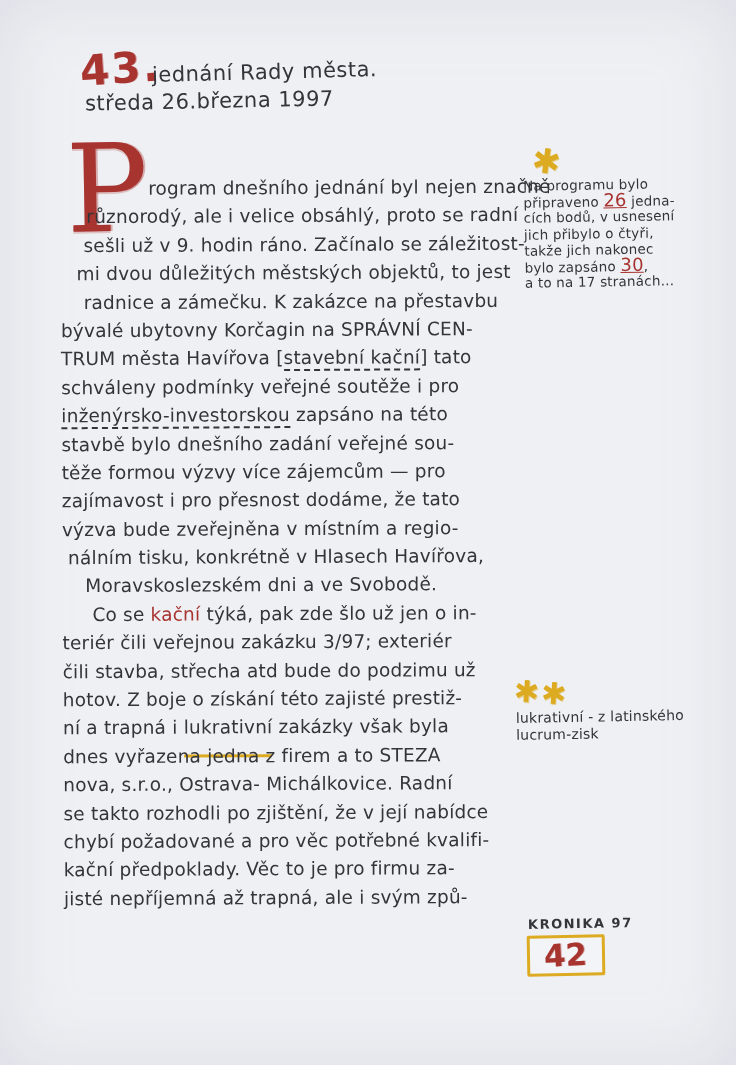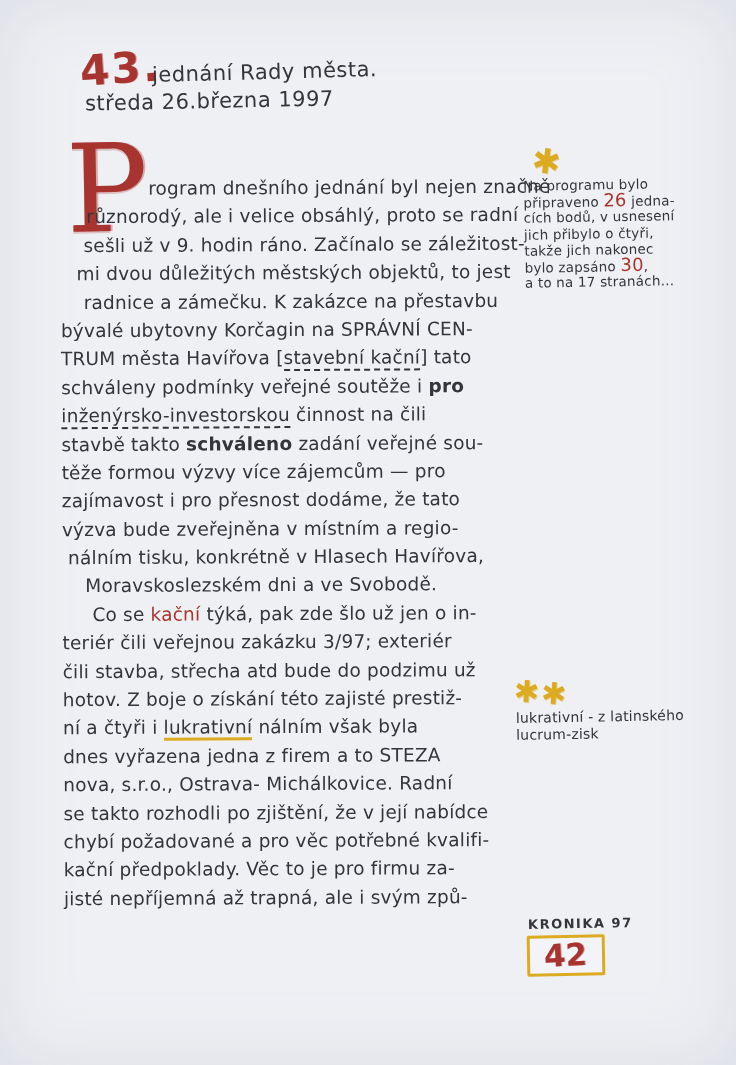--- a/index.html
+++ b/index.html
@@ -49,24 +49,24 @@
     transform:rotate(-.3deg);
   }
   .line{
     white-space:nowrap;
     font-size:18.5px;
     line-height:28.4px;
     height:28.4px;
     letter-spacing:.2px;
   }
   .red{color:var(--red,#a83430);}
-  .bold{font-weight:700;margin-top:8px;}
+  .bold{font-weight:400;margin-top:8px;}
   .u-dash{border-bottom:2px dashed var(--ink,#34353b);padding-bottom:1px;}
-  .u-gold{border-bottom:3px solid var(--gold,#dcab22);padding-bottom:0px;}
-  .big{font-size:21px;}
+  .u-gold{border-bottom:3px solid var(--gold,#dcab22);padding-bottom:17px;}
+  .big{font-size:21px;text-decoration:underline;}
   
   .star{
     position:absolute;color:var(--gold,#dcab22);
     font-size:34px;line-height:1;
     text-shadow:1px 1px 0 rgba(220,171,34,.5);
   }
   #note1-star{left:532px;top:144px;transform:rotate(8deg);}
   #note2-star{left:514px;top:678px;font-size:30px;letter-spacing:2px;transform:rotate(4deg);}
   .note{
     position:absolute;
@@ -116,32 +116,32 @@
 
   <div class="body-text">
       <div class="line" style="margin-left: 88px;"><span>rogram dnešního jednání byl nejen značně</span></div>
       <div class="line" style="margin-left: 26px;"><span>různorodý, ale i velice obsáhlý, proto se radní</span></div>
       <div class="line" style="margin-left: 23px;"><span>sešli už v 9. hodin ráno. Začínalo se záležitost-</span></div>
       <div class="line" style="margin-left: 16px;"><span>mi dvou důležitých městských objektů, to jest</span></div>
       <div class="line" style="margin-left: 23px;"><span>radnice a zámečku. K zakázce na přestavbu</span></div>
       <div class="line"><span>bývalé ubytovny Korčagin na SPRÁVNÍ CEN-</span></div>
       <div class="line"><span>TRUM města Havířova [</span><span class="u-dash">stavební kační</span><span>] tato</span></div>
       <div class="line"><span>schváleny podmínky veřejné soutěže i </span><span class="bold">pro</span></div>
-      <div class="line"><span class="u-dash">inženýrsko-investorskou</span><span> činnost na čili</span></div>
-      <div class="line"><span>stavbě takto </span><span class="bold">schváleno</span><span> zadání veřejné sou-</span></div>
+      <div class="line"><span class="u-dash">inženýrsko-investorskou</span><span> zapsáno na této</span></div>
+      <div class="line"><span>stavbě bylo </span><span class="bold">dnešního</span><span> zadání veřejné sou-</span></div>
       <div class="line"><span>těže formou výzvy více zájemcům — pro</span></div>
       <div class="line"><span>zajímavost i pro přesnost dodáme, že tato</span></div>
       <div class="line"><span>výzva bude zveřejněna v místním a regio-</span></div>
       <div class="line" style="margin-left: 6px;"><span>nálním tisku, konkrétně v Hlasech Havířova,</span></div>
       <div class="line" style="margin-left: 23px;"><span>Moravskoslezském dni a ve Svobodě.</span></div>
       <div class="line" style="margin-left: 30px;"><span>Co se </span><span class="red">kační</span><span> týká, pak zde šlo už jen o in-</span></div>
       <div class="line"><span>teriér čili veřejnou zakázku 3/97; exteriér</span></div>
       <div class="line"><span>čili stavba, střecha atd bude do podzimu už</span></div>
       <div class="line"><span>hotov. Z boje o získání této zajisté prestiž-</span></div>
-      <div class="line"><span>ní a čtyři i </span><span class="u-gold">lukrativní</span><span> nálním však byla</span></div>
+      <div class="line"><span>ní a trapná i </span><span class="u-gold">lukrativní</span><span> zakázky však byla</span></div>
       <div class="line"><span>dnes vyřazena jedna z firem a to STEZA</span></div>
       <div class="line"><span>nova, s.r.o., Ostrava- Michálkovice. Radní</span></div>
       <div class="line"><span>se takto rozhodli po zjištění, že v její nabídce</span></div>
       <div class="line"><span>chybí požadované a pro věc potřebné kvalifi-</span></div>
       <div class="line"><span>kační předpoklady. Věc to je pro firmu za-</span></div>
       <div class="line"><span>jisté nepříjemná až trapná, ale i svým způ-</span></div>
     </div>
 
   <div id="note1-star" class="star">✱</div>
   <div id="note1" class="note">

